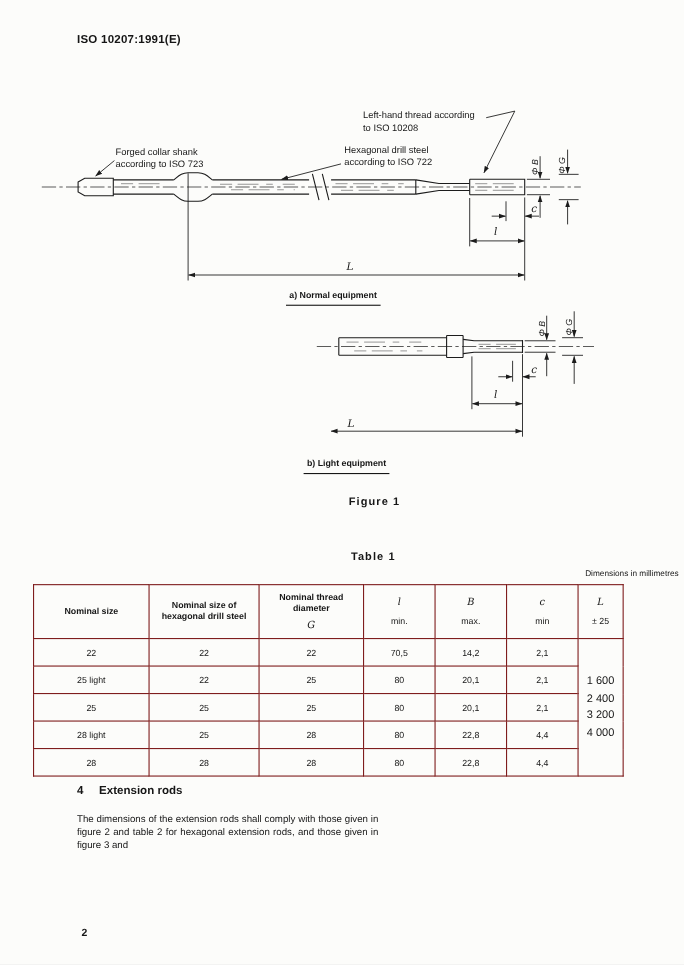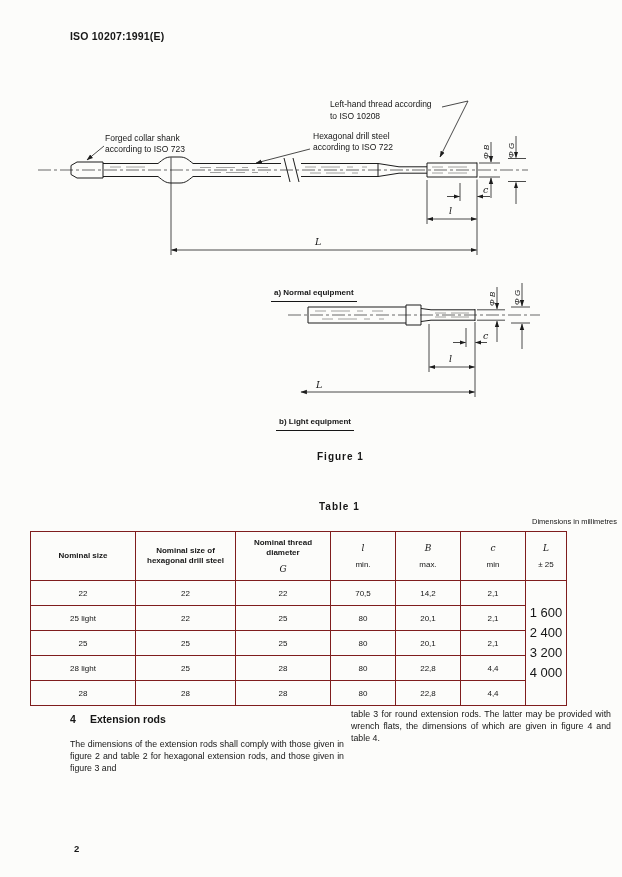--- a/index.html
+++ b/index.html
@@ -34,21 +34,21 @@
   table.t1 td,table.t1 th{border:1px solid #7f1d1d;text-align:center;
     vertical-align:middle;padding:1px 2px;font-weight:normal;}
   table.t1{border:1.5px solid #1a1a1a;}
   table.t1 th{font-weight:bold;line-height:1.25;}
   table.t1 tr.hdr{height:49px;}
   table.t1 tr.bd{height:25px;}
   td.b{font-weight:bold;}
   .sym{font:italic 9px "DejaVu Serif",serif;font-weight:normal;display:block;}
   .sub{display:block;margin-top:7px;font-weight:normal;}
   .gsym{margin-top:6px;}
-  .lvals{font-size:13px;line-height:1.55;text-align:center;display:inline-block;}
+  .lvals{font-size:10px;line-height:1.55;text-align:center;display:inline-block;}
 
   
   .sec-head{left:30px;top:713px;font-size:10.5px;font-weight:bold;display:flex;}
   .sec-head .num{width:20px;}
   .para{font-size:8.8px;line-height:1.38;text-align:justify;}
   .p-left{left:30px;top:738px;width:274px;}
   .p-right{left:311px;top:708px;width:260px;}
 </style>
 </head>
 <body>
@@ -144,21 +144,21 @@
 
       <path class="dim" d="M429,324 L429,372"></path>
       <line class="dim" x1="429.5" y1="367" x2="474.5" y2="367" marker-start="url(#ah)" marker-end="url(#ah)"></line>
       <text class="dlab" x="449" y="362">l</text>
 
       <line class="dim" x1="301" y1="392" x2="474.5" y2="392" marker-start="url(#ah)" marker-end="url(#ah)"></line>
       <text class="dlab" x="316" y="388">L</text>
     </g>
   </svg>
 
-  <div class="abs cap" style="left:271px;top:264px;margin-top:24px;">a) Normal equipment</div>
+  <div class="abs cap" style="left:260px;top:264px;">a) Normal equipment</div>
   <div class="abs cap" style="left:276px;top:417px;">b) Light equipment</div>
   <div class="abs figcap" style="left:277px;top:451px;">Figure 1</div>
 
   <div class="abs tabtitle" style="left:279px;top:501px;">Table 1</div>
   <div class="abs units" style="left:411px;top:517px;">Dimensions in millimetres</div>
 
   <table class="t1">
     <colgroup>
       <col style="width:105px">
         <col style="width:100px">
@@ -242,16 +242,15 @@
       <td>4,4</td>
     </tr>
   </tbody>
     </table>
 
   <div class="abs sec-head">
     <span class="num">4</span>
     <span>Extension rods</span>
   </div>
   <div class="abs para p-left">The dimensions of the extension rods shall comply with those given in figure 2 and table 2 for hexagonal extension rods, and those given in figure 3 and</div>
-  <div class="abs para p-right">table 3 for round extension rods. The latter may be provided with wrench flats, the dimensions of which are given in figure 4 and table 4.</div>
 
   <div class="abs page-num">2</div>
 </div>
 
 </body></html>

